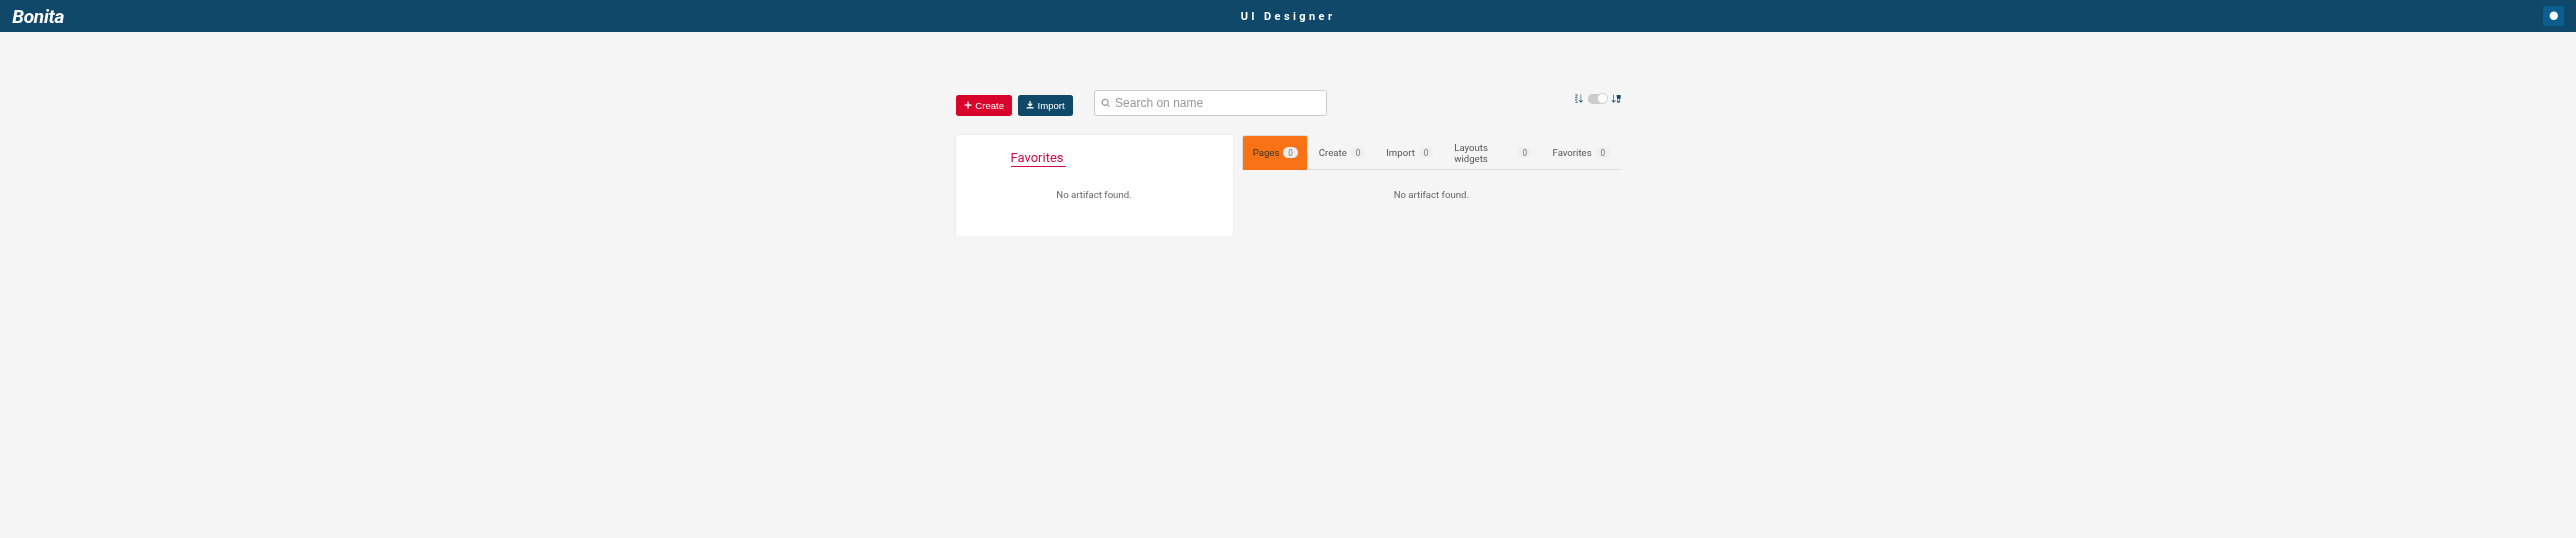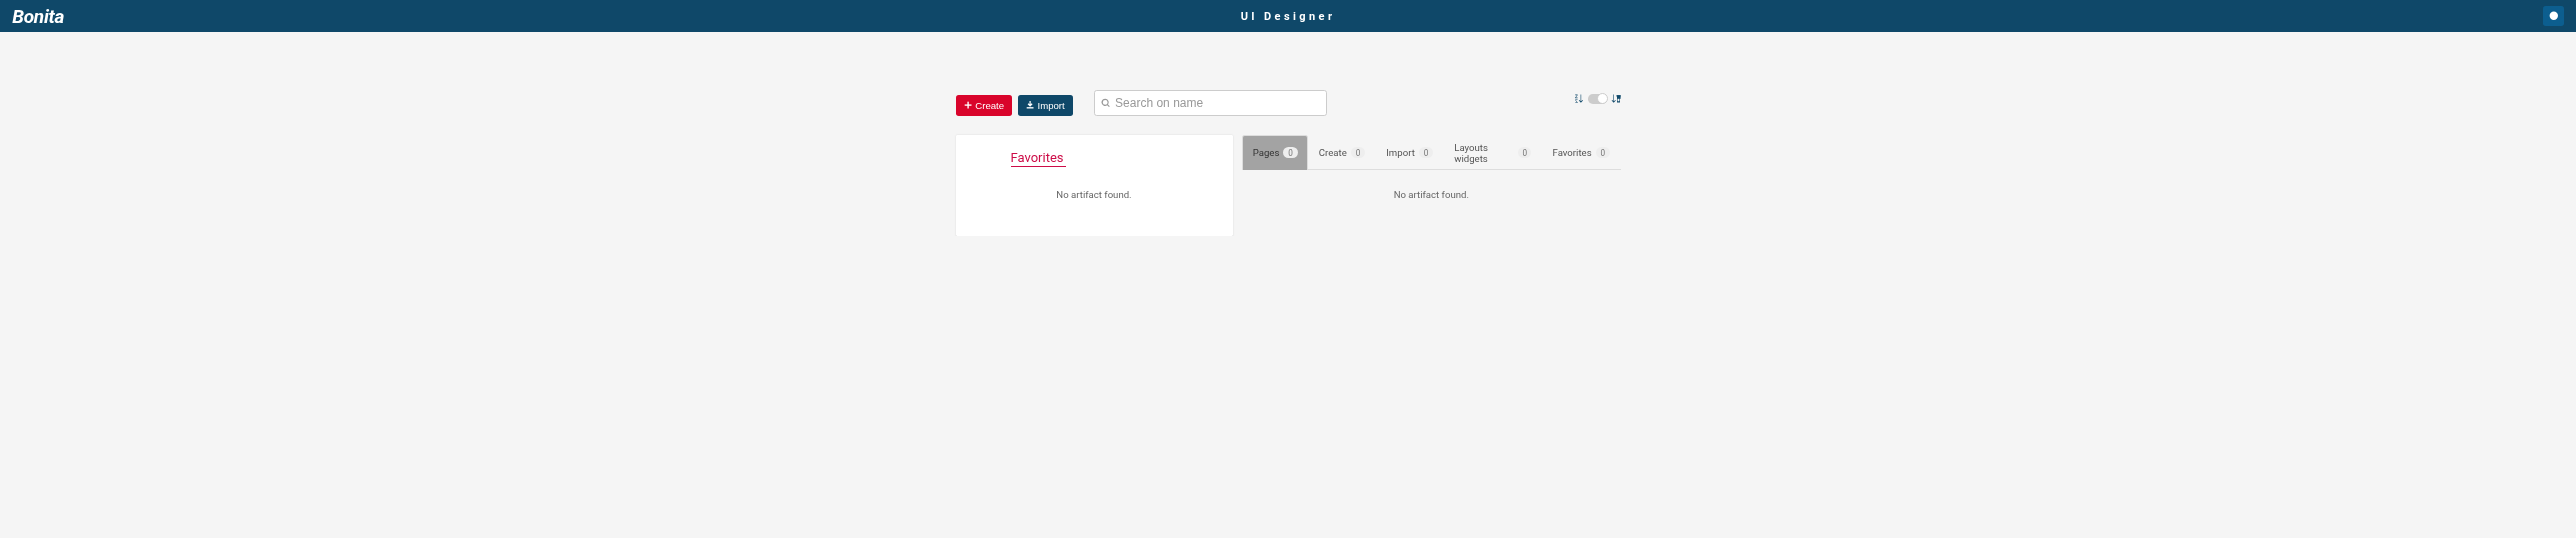--- a/index.html
+++ b/index.html
@@ -189,21 +189,21 @@
       color: #555;
       cursor: pointer;
       border: 0.7px solid transparent;
       border-bottom: none;
       display: flex;
       align-items: center;
       gap: 4.1px;
       margin-bottom: -0.7px;
     }
     .tab.active {
-      background: #a3a3a3;
+      background: #f97316;
       border-color: #ddd;
       border-radius: 2.7px 2.7px 0 0;
       color: #333;
     }
     .badge {
       background: #eee;
       color: #777;
       border-radius: 6.2px;
       padding: 0.7px 4.8px;
       font-size: 8.2px;

